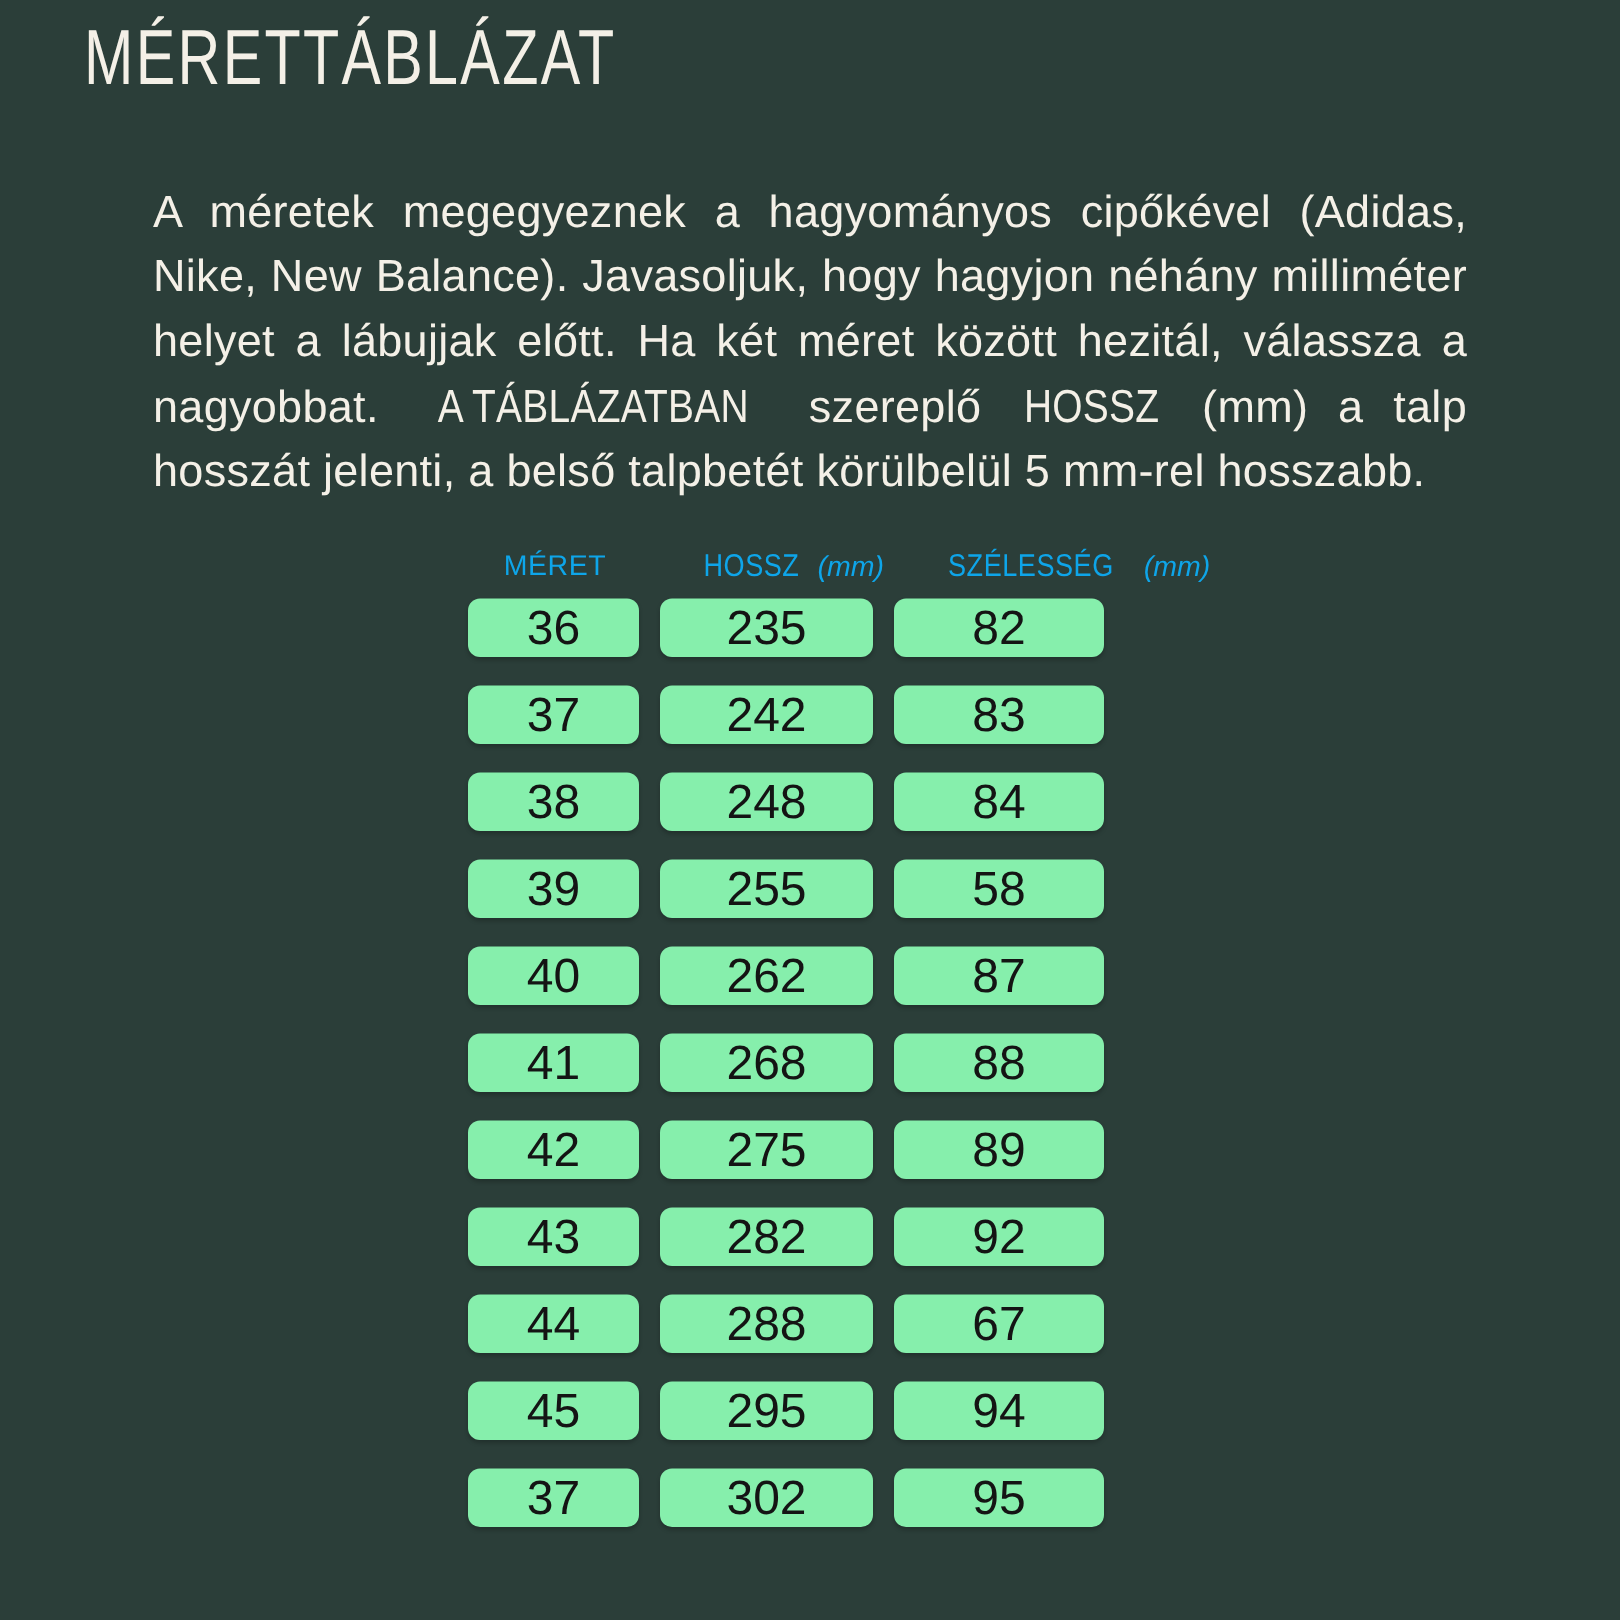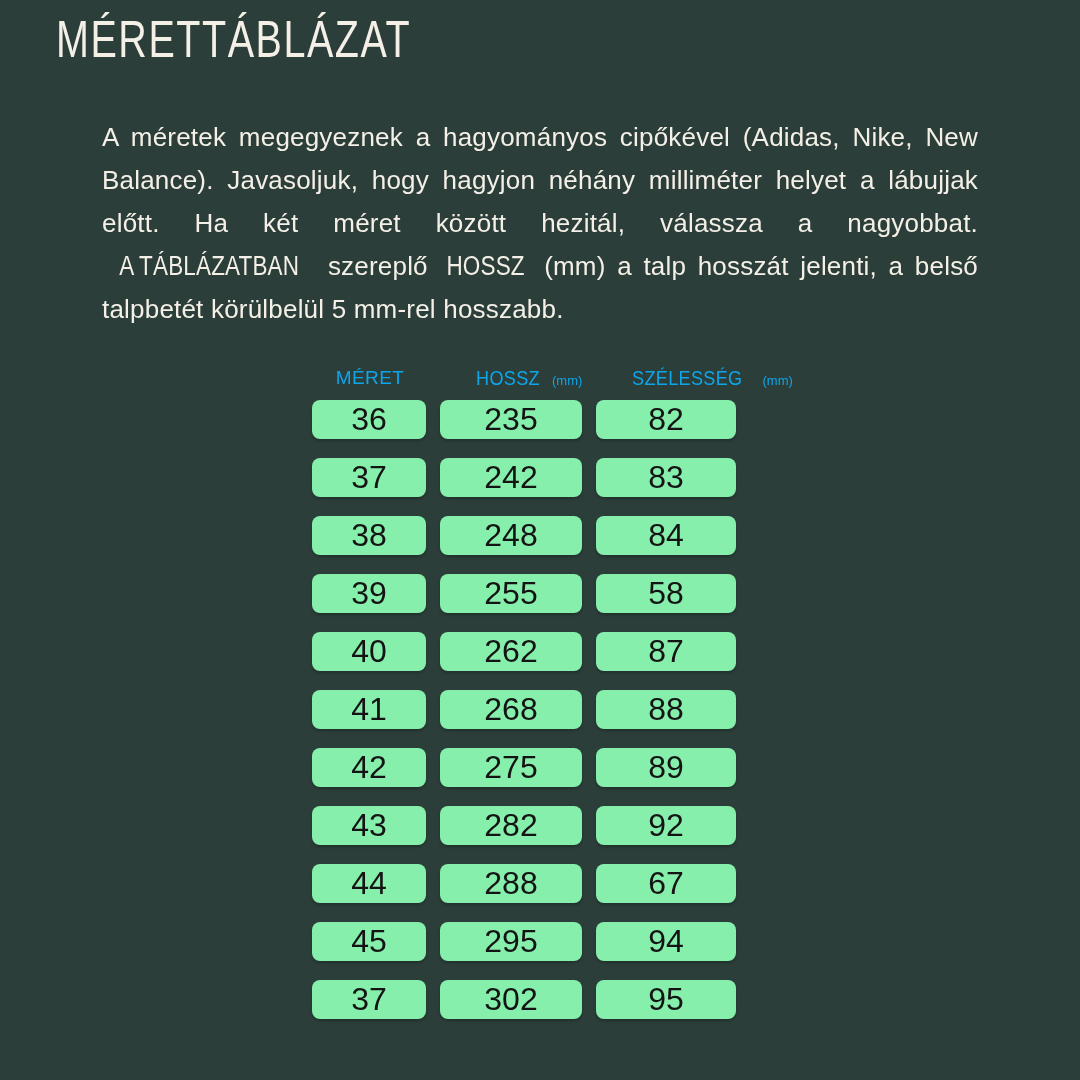--- a/index.html
+++ b/index.html
@@ -24,21 +24,21 @@
     font-size:52px;
     letter-spacing:2px;
     font-weight:400;
     color:#f4f0e7;
     white-space:nowrap;
   }
   
   .intro{
     position:absolute;left:102px;top:90px;width:876px;height:260px;
     color:#f4f0e7;
-    font-size:26px;
+    font-size:30px;
     line-height:43px;
     text-align:justify;
     letter-spacing:0.2px;
   }
   .cond{
     display:inline-block;
     transform:scaleX(0.84);
     font-size:1.03em;
     white-space:nowrap;
   }
@@ -59,21 +59,21 @@
     line-height:23px;
     padding-left:2px;
   }
   .th .hname{font-size:19px;letter-spacing:0.4px;}
   .th .hname.hcond{
     display:inline-block;
     transform:scaleX(0.86);
     transform-origin:left bottom;
     font-size:21px;
   }
-  .th .hunit{font-size:13px;margin-left:2px;}
+  .th .hunit{font-size:19px;margin-left:2px;font-style:italic;}
   .tgrid{
     display:grid;
     grid-template-columns:114px 142px 140px;
     column-gap:14px;
     row-gap:19px;
     grid-auto-rows:39px;
   }
   .trow{display:contents;}
   .cell{
     background:#86efac;

